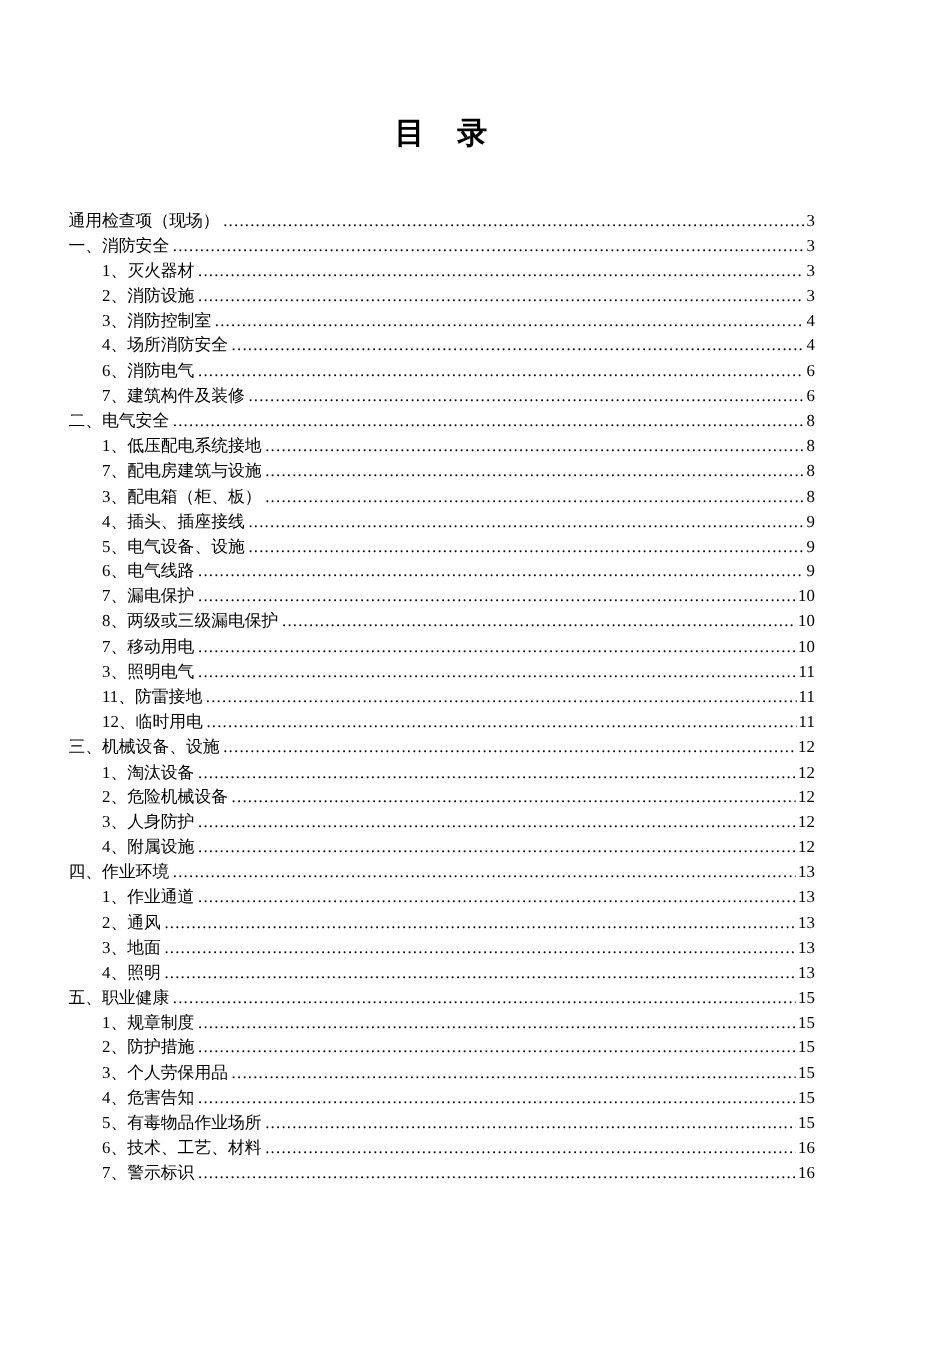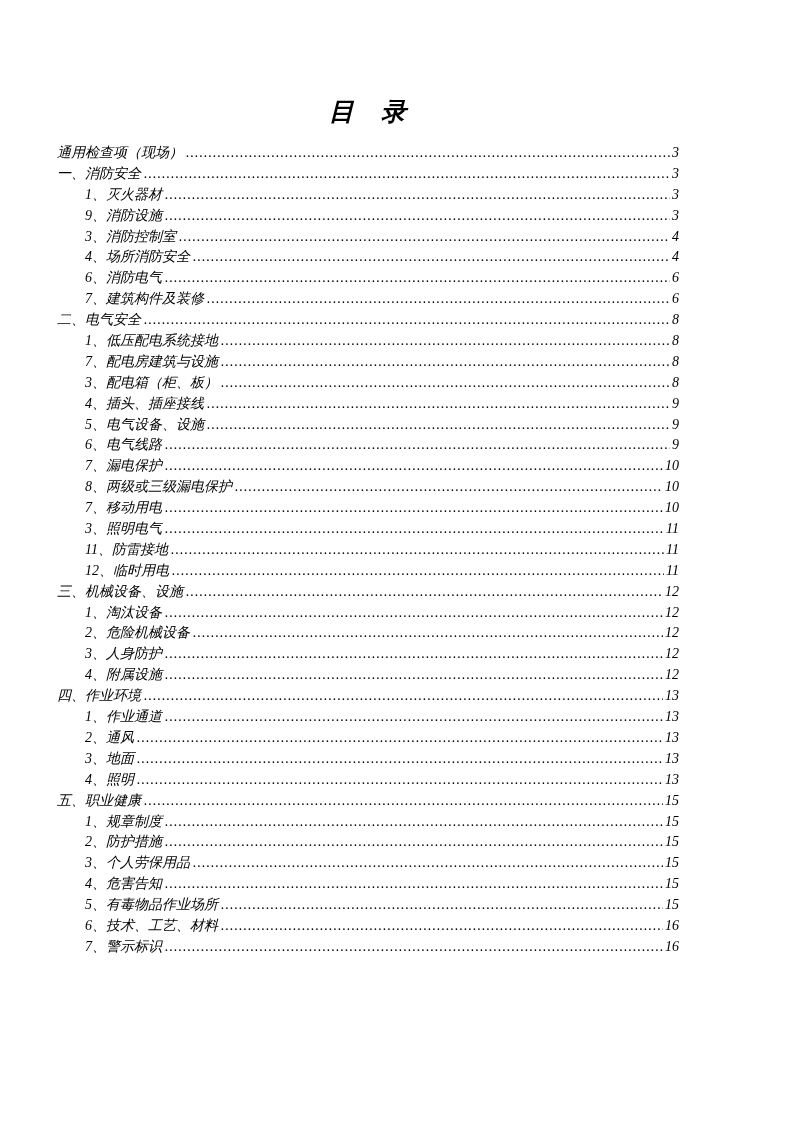--- a/index.html
+++ b/index.html
@@ -14,21 +14,20 @@
     font-family: "Liberation Serif", "DejaVu Serif", serif;
     color: #000000;
     overflow: hidden;
   }
   .page {
     box-sizing: border-box;
     width: 735px;
     height: 1122px;
     padding: 96px 56px 0 57px;
     position: relative;
-    font-style: italic;
   }
   .doc-title {
     text-align: center;
     font-size: 25px;
     font-weight: bold;
     line-height: 32px;
     margin: 0 0 15px 0;
     letter-spacing: 1px;
   }
   .toc {
@@ -41,20 +40,21 @@
     line-height: 20.9px;
     height: 20.9px;
     white-space: nowrap;
   }
   .toc-row.level-1 {
     padding-left: 28px;
   }
   .toc-label {
     white-space: nowrap;
     flex: 0 0 auto;
+    margin-top: 32px;
   }
   .toc-dots {
     flex: 1 1 auto;
     overflow: hidden;
     white-space: nowrap;
     margin: 0 2px 0 3px;
     letter-spacing: 1px;
     min-width: 0;
   }
   .toc-dots::after {
@@ -94,21 +94,21 @@
       <span class="toc-page">3</span>
     </div>
 
     <div class="toc-row level-1">
       <span class="toc-label">1、灭火器材</span>
       <span class="toc-dots"></span>
       <span class="toc-page">3</span>
     </div>
 
     <div class="toc-row level-1">
-      <span class="toc-label">9、消防设施</span>
+      <span class="toc-label">2、消防设施</span>
       <span class="toc-dots"></span>
       <span class="toc-page">3</span>
     </div>
 
     <div class="toc-row level-1">
       <span class="toc-label">3、消防控制室</span>
       <span class="toc-dots"></span>
       <span class="toc-page">4</span>
     </div>
 

